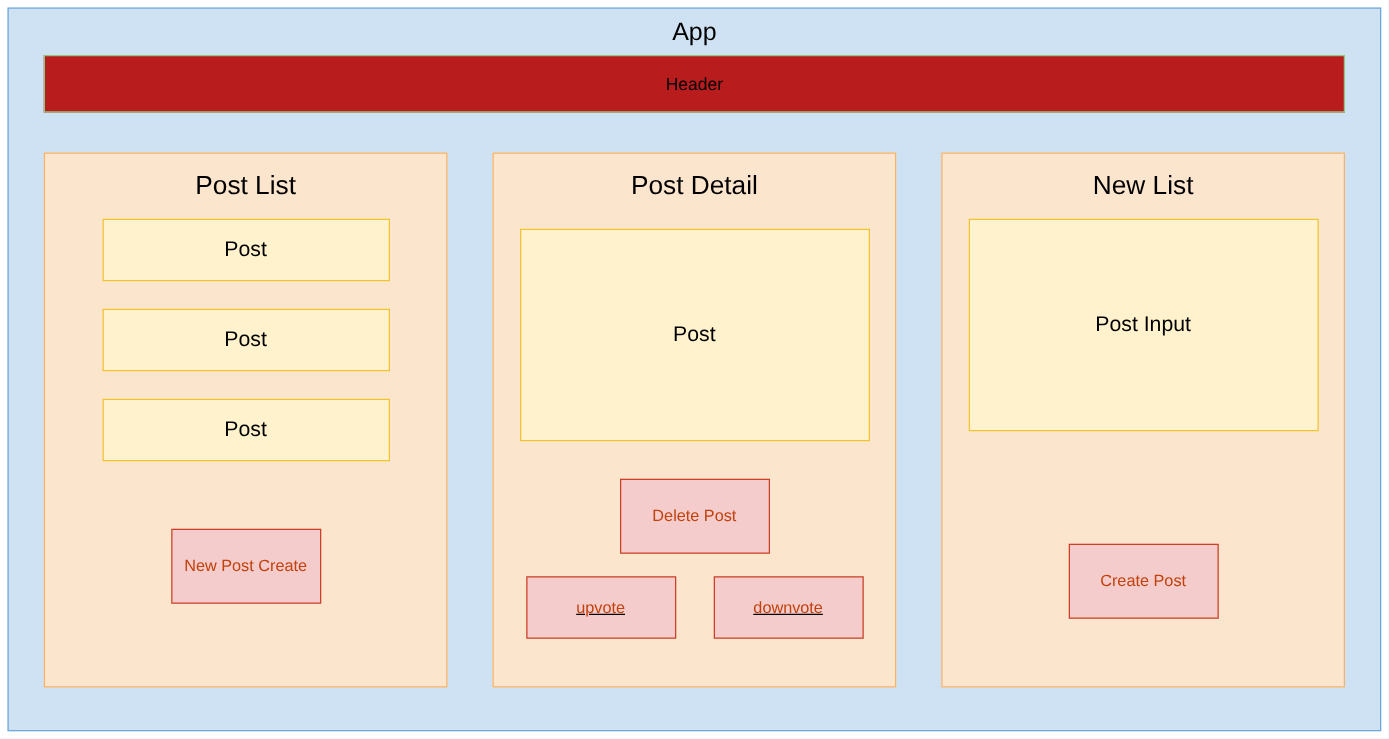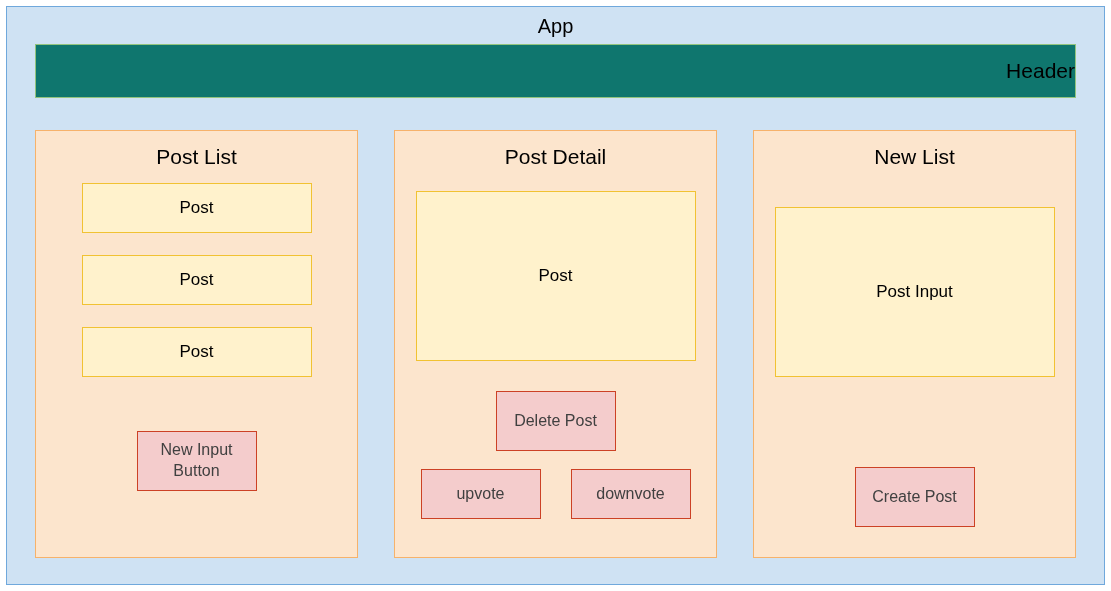--- a/index.html
+++ b/index.html
@@ -22,24 +22,24 @@
     }
     .app-title {
       text-align: center;
       font-size: 20px;
       padding: 8px 0 6px 0;
       color: #000;
       border-radius: 18px;
     }
     .header-box {
       margin: 0 28px;
-      background: #0f766e;
+      background: #b91c1c;
       border: 1px solid #93c47d;
-      text-align: right;
-      font-size: 21px;
+      text-align: center;
+      font-size: 14px;
       padding: 14px 0;
       color: #000;
     }
     .columns {
       display: flex;
       justify-content: space-between;
       margin: 32px 28px 0 28px;
       gap: 36px;
     }
     .column {
@@ -70,22 +70,22 @@
       font-size: 17px;
       margin-bottom: 22px;
       color: #000;
     }
     .btn {
       background: #f4cccc;
       border: 1px solid #cc4125;
       display: flex;
       align-items: center;
       justify-content: center;
-      font-size: 16px;
-      color: #404040;
+      font-size: 13px;
+      color: #c2410c;
       text-align: center;
       line-height: 1.3;
     }
     .new-post-btn {
       width: 120px;
       height: 60px;
       margin-top: 32px;
     }
     
     .post-big {
@@ -102,37 +102,38 @@
     }
     .delete-btn {
       width: 120px;
       height: 60px;
       margin-top: 30px;
     }
     .vote-row {
       display: flex;
       gap: 30px;
       margin-top: 18px;
+      text-decoration: underline;
     }
     .vote-btn {
       width: 120px;
       height: 50px;
     }
     
     .post-input-box {
       width: 280px;
       height: 170px;
       background: #fff2cc;
       border: 1px solid #f1c232;
       display: flex;
       align-items: center;
       justify-content: center;
       font-size: 17px;
       color: #000;
-      margin-top: 24px;
+      margin-top: 0;
     }
     .create-btn {
       width: 120px;
       height: 60px;
       margin-top: 90px;
     }
   </style>
 </head>
 <body>
 
@@ -152,21 +153,21 @@
         <span>Post</span>
       </div>
       <div class="post-item">
         <span>Post</span>
       </div>
       <div class="post-item">
         <span>Post</span>
       </div>
 
       <div class="btn new-post-btn">
-        <span>New Input Button</span>
+        <span>New Post Create</span>
       </div>
     </div>
 
     <div class="column">
       <div class="column-title">Post Detail</div>
 
       <div class="post-big">
         <span>Post</span>
       </div>
 

